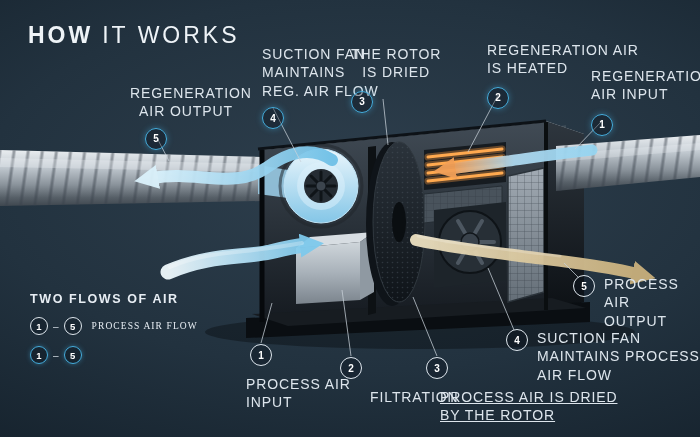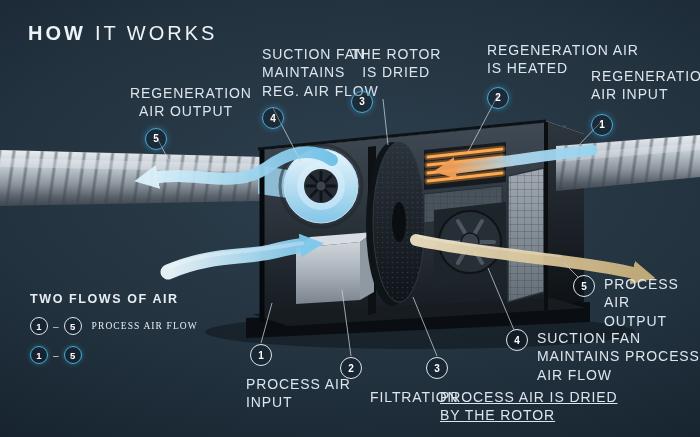--- a/index.html
+++ b/index.html
@@ -5,21 +5,21 @@
   * { margin:0; padding:0; box-sizing:border-box; }
   html,body { background:#0c141c; }
   body { font-family:"Liberation Sans", sans-serif; }
   .stage {
     position:relative; width:700px; height:437px; overflow:hidden;
     background: radial-gradient(120% 95% at 52% 42%, #2e3f4d 0%, #22323f 45%, #17242f 75%, #101b25 100%);
   }
   .illustration { position:absolute; left:0; top:0; width:700px; height:437px; }
   .page-title {
     position:absolute; left:28px; top:22px;
-    font-size:20px; letter-spacing:3px; color:#eef3f7; font-weight:400; white-space:nowrap;
+    font-size:23px; letter-spacing:3px; color:#eef3f7; font-weight:400; white-space:nowrap;
   }
   .page-title .t-bold { font-weight:700; }
   .page-title .t-rest { margin-left:9px; font-weight:400; }
 
   .callout { position:absolute; color:#dde5ec; }
   .co-label {
     font-size:14px; letter-spacing:0.9px; line-height:1.32;
     white-space:pre-line; text-transform:uppercase;
   }
   .co-label.center { text-align:center; }

